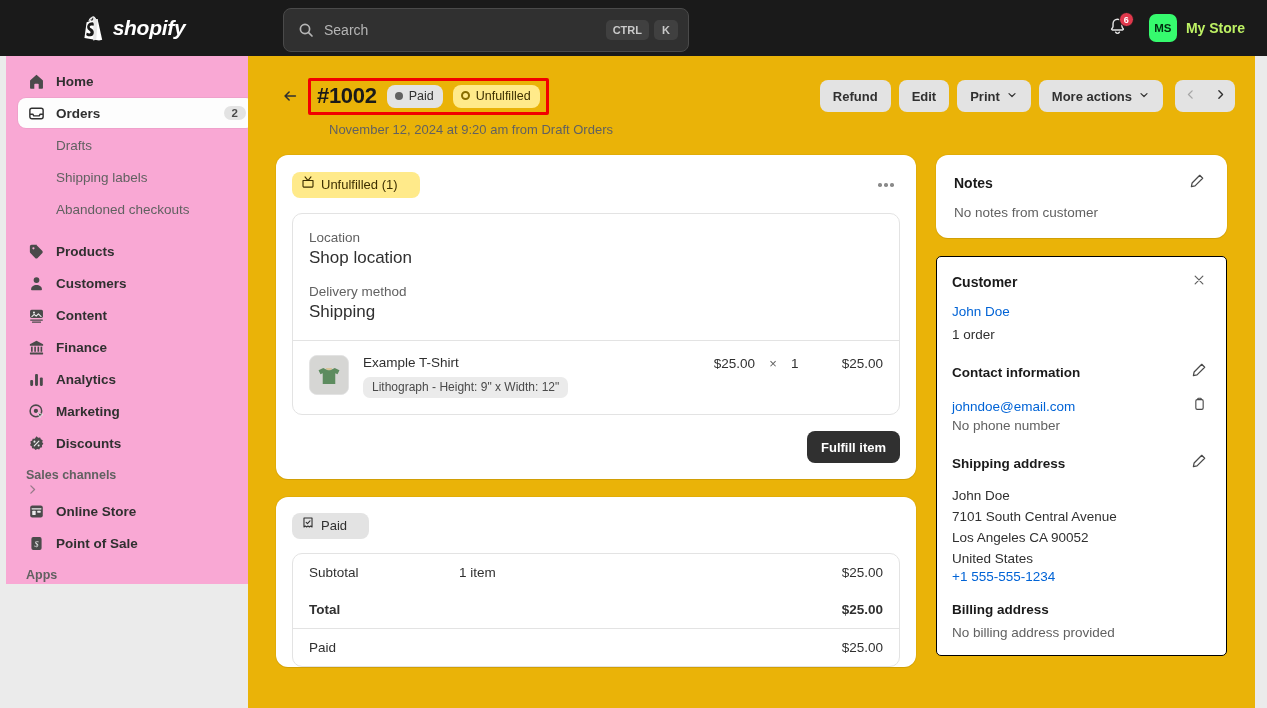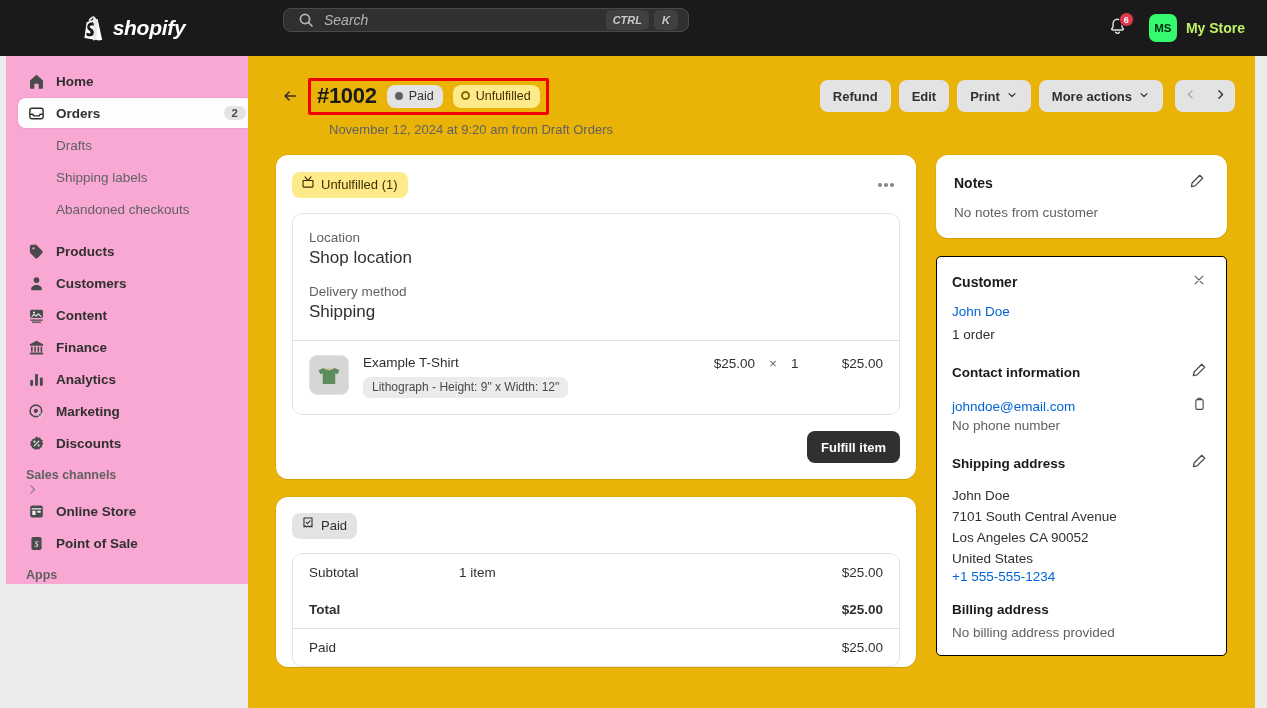--- a/index.html
+++ b/index.html
@@ -26,21 +26,21 @@
   .brand-mark {
     width: 24px; height: 27px;
     display: flex; align-items: center; justify-content: center;
   }
   .brand-name {
     color: #ffffff; font-size: 21px; font-weight: 700;
     font-style: italic; letter-spacing: -0.3px;
   }
   .search-wrap {
     position: absolute; left: 283px; top: 8px;
-    width: 406px; height: 24px; font-style: italic;
+    width: 406px; height: 44px;
   }
   .search-box {
     width: 100%; height: 100%;
     background: #303030;
     border: 1px solid #4a4a4a;
     border-radius: 8px;
     display: flex; align-items: center;
     padding: 0 10px 0 14px;
     cursor: text;
   }
@@ -204,21 +204,21 @@
   .card {
     background: #ffffff;
     border-radius: 12px;
     box-shadow: 0 1px 0 rgba(0,0,0,.07), 0 0 0 1px rgba(0,0,0,.035);
     margin-bottom: 18px;
   }
   .card-head {
     display: flex; align-items: center;
     padding: 16px 16px 0 16px;
   }
-  .card-head .badge { font-size: 13px; padding: 3px 10px 4px 9px; }
+  .card-head .badge { font-size: 13px; padding: 3px 22px 4px 9px; }
   .dots-btn {
     margin-left: auto; width: 28px; height: 28px;
     display: flex; align-items: center; justify-content: center;
     gap: 2.5px; border-radius: 8px; cursor: pointer;
   }
   .dots-btn i {
     width: 3.5px; height: 3.5px; border-radius: 50%;
     background: #8a8a8a; display: block;
   }
   .inner-box {

